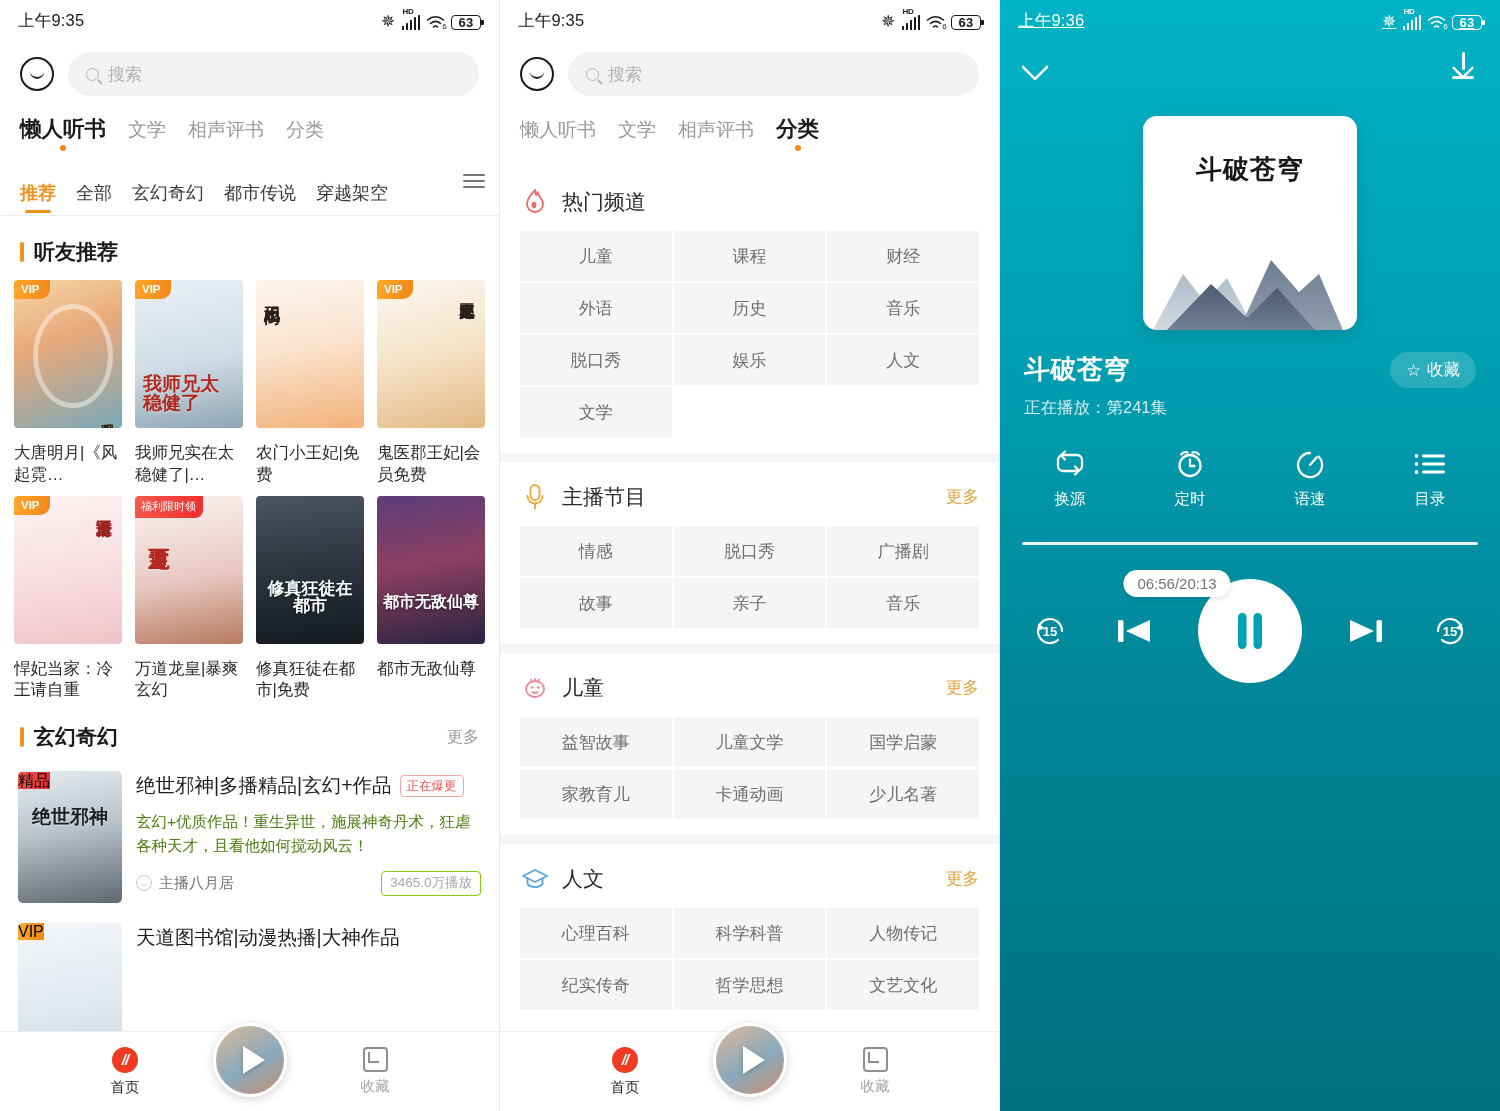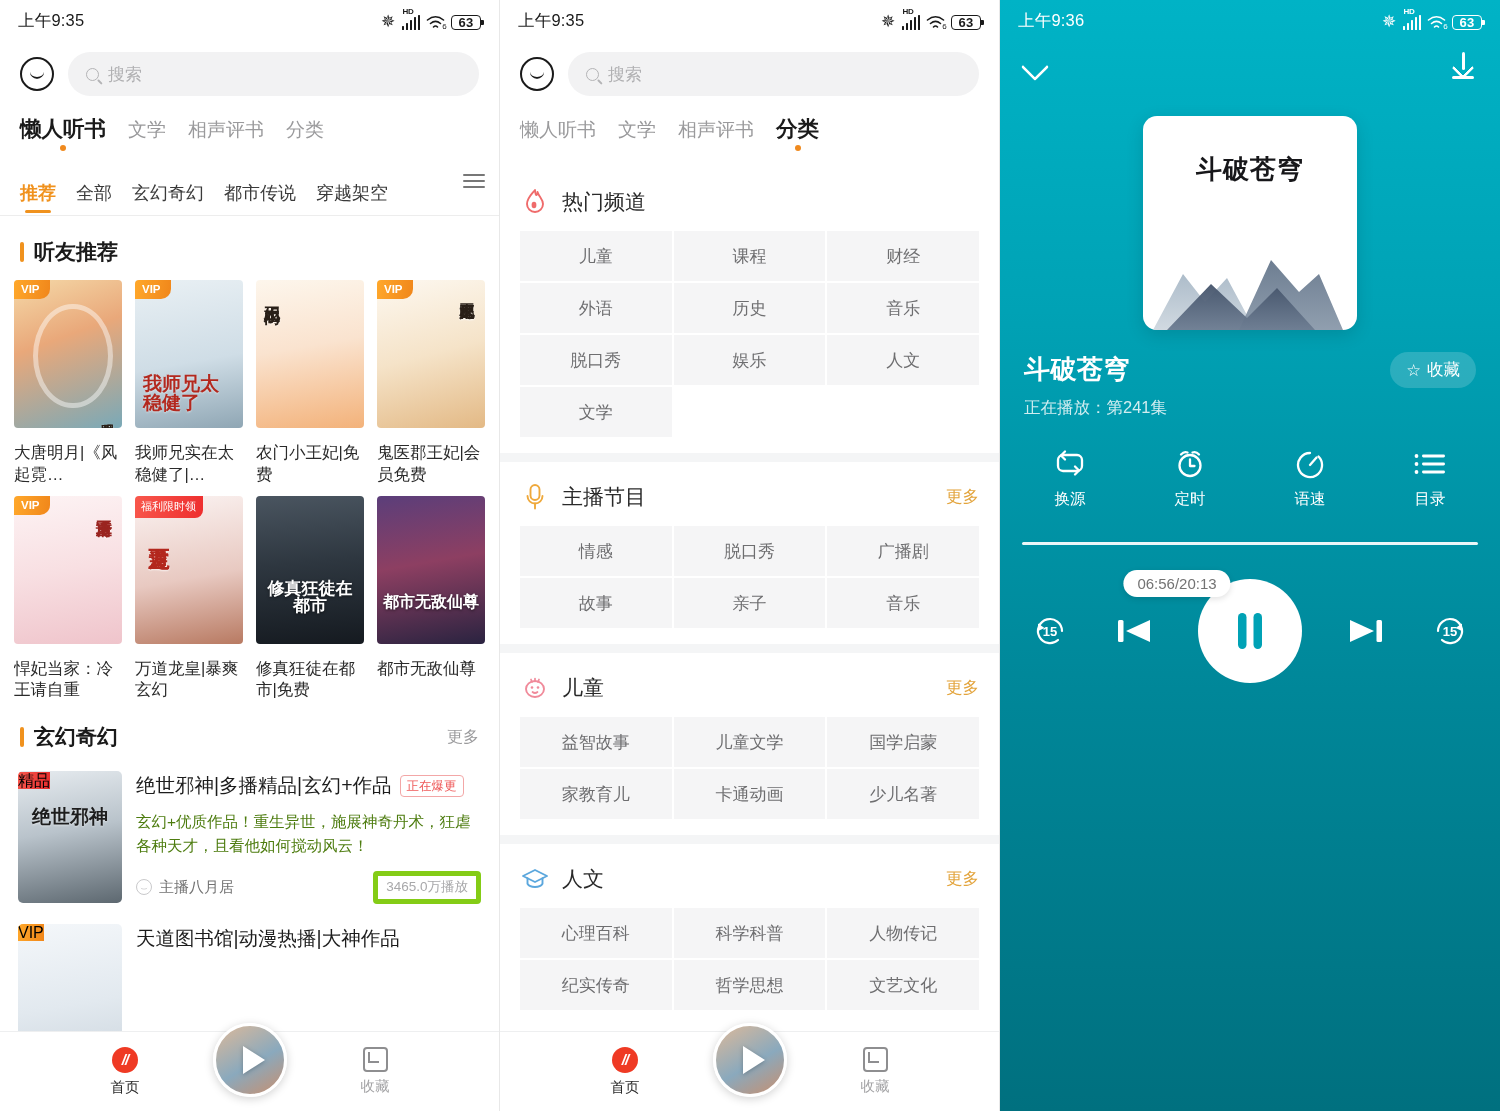--- a/index.html
+++ b/index.html
@@ -5,21 +5,21 @@
   * { margin:0; padding:0; box-sizing:border-box; }
   html,body { width:1500px; height:1111px; overflow:hidden; background:#fff;
     font-family:"Liberation Sans","DejaVu Sans",sans-serif; }
   .app { display:flex; width:1500px; height:1111px; }
   .panel { width:500px; height:1111px; position:relative; overflow:hidden; background:#fff; }
   .panel.p1, .panel.p2 { border-right:1px solid #e8e8e8; }
 
   
   .statusbar { height:42px; display:flex; align-items:center; justify-content:space-between;
     padding:12px 18px; font-size:16px; color:#1a1a1a; letter-spacing:.2px; }
-  .statusbar.light { color:#ffffff; }
+  .statusbar.light { color:#ffffff;text-decoration:underline; }
   .sb-time { font-weight:400; font-size:16.5px; }
   .sb-icons { display:flex; align-items:flex-end; gap:6px; }
   .ico-bt { font-size:17px; line-height:1; }
   .sig-wrap { position:relative; display:flex; align-items:flex-end; gap:1.5px; height:15px; }
   .sig-wrap .hd { position:absolute; top:-8px; left:1px; font-size:8px; font-weight:bold; letter-spacing:-.3px; }
   .bar { width:2.5px; background:currentColor; border-radius:.5px; }
   .b1{height:4px}.b2{height:7px}.b3{height:10px}.b4{height:13px}.b5{height:15px}
   .wifi { position:relative; width:19px; height:15px; }
   .wifi svg { display:block; }
   .wifi .six { position:absolute; right:-2px; bottom:-1px; font-size:8px; }
@@ -104,21 +104,21 @@
     border-radius:4px; padding:2px 6px; white-space:nowrap; }
   .ldesc { font-size:15.5px; color:#4d7c0f; line-height:1.5; margin-top:12px;
     display:-webkit-box; -webkit-line-clamp:2; -webkit-box-orient:vertical; overflow:hidden; }
   .lmeta { display:flex; align-items:center; margin-top:14px; }
   .lmeta .uico { width:16px; height:16px; border-radius:50%; border:1.4px solid #c9c9cb;
     margin-right:7px; position:relative; }
   .lmeta .uico::after { content:""; position:absolute; left:50%; top:52%; transform:translate(-50%,-50%);
     width:7px; height:3.5px; border-bottom:1.4px solid #c9c9cb; border-radius:0 0 8px 8px; }
   .lmeta .anchor { font-size:15px; color:#737373; }
   .lmeta .plays { margin-left:auto; font-size:13.5px; color:#a8a8aa;
-    border:5px solid #84cc16; border-radius:4px; padding:2.5px 8px; }
+    border:1px solid #84cc16; border-radius:4px; padding:2.5px 8px; }
 
   
   .catsect { padding:20px 20px 16px 20px; background:#fff; }
   .cath { display:flex; align-items:center; margin-bottom:14px; }
   .cath .ci { width:30px; height:30px; margin-right:12px; flex:0 0 auto;
     display:flex; align-items:center; justify-content:center; }
   .cath .ct { font-size:21px; color:#2a2a2a; }
   .cath .cmore { margin-left:auto; font-size:16.5px; color:#e3a43c; }
   .chips { display:grid; grid-template-columns:repeat(3,1fr); gap:2px; }
   .chip { background:#f5f5f6; height:50px; display:flex; align-items:center; justify-content:center;

